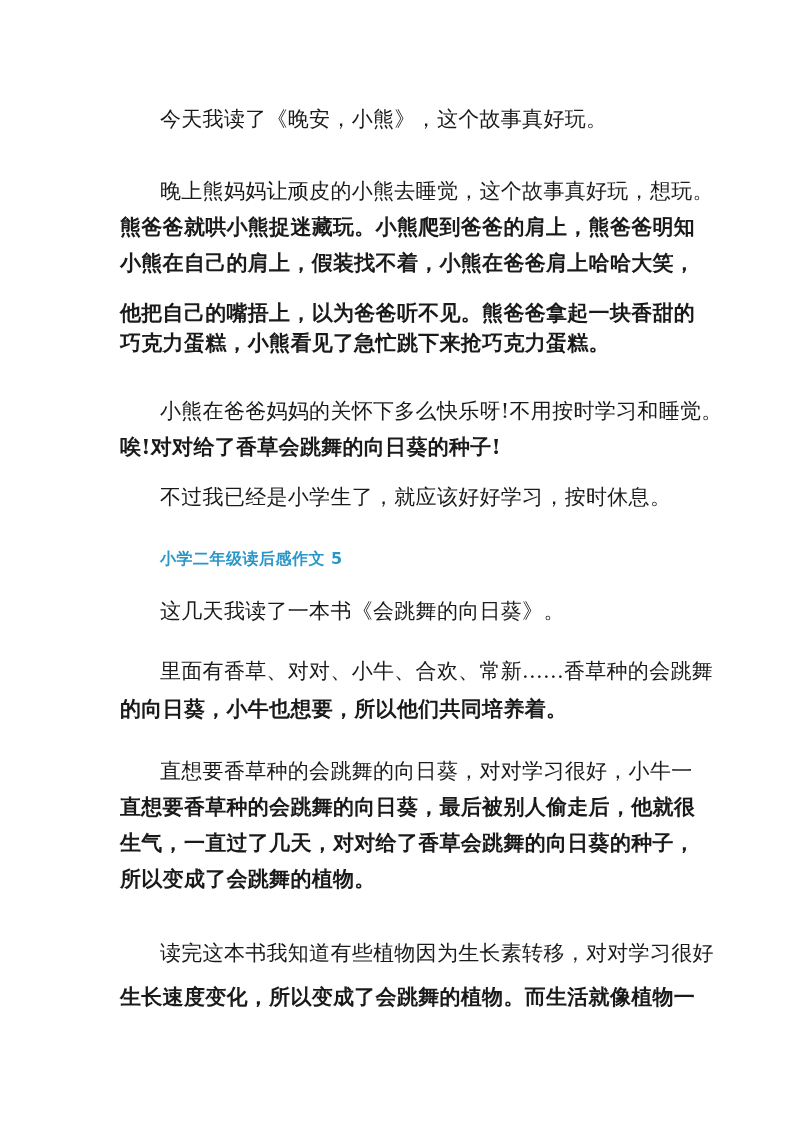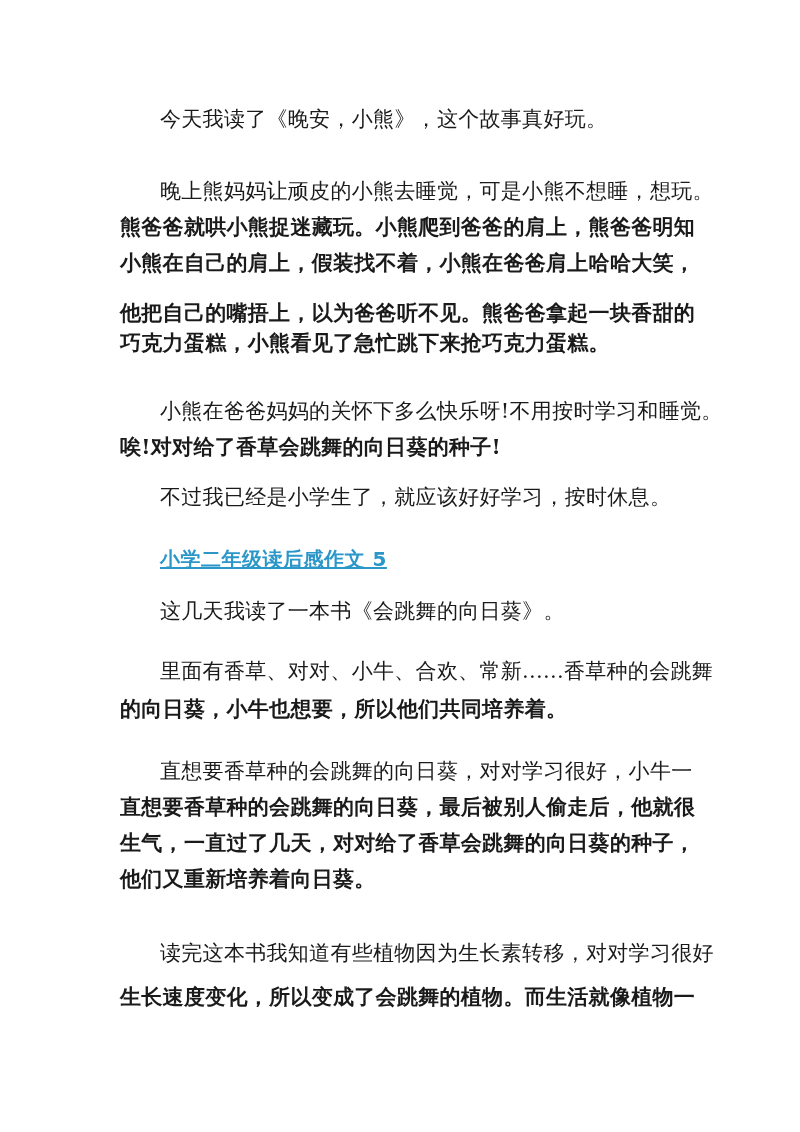--- a/index.html
+++ b/index.html
@@ -29,53 +29,52 @@
       white-space: nowrap;
       letter-spacing: 0.3px;
     }
     .indent { left: 160px; }
     .flush { left: 120px; font-weight: bold; }
     .heading {
       position: absolute;
       left: 160px;
       font-family: "DejaVu Sans", "Liberation Sans", sans-serif;
       font-weight: bold;
-      font-size: 20px;
+      font-size: 16px;
       line-height: 26px;
       white-space: nowrap;
       letter-spacing: 0.5px;
-      text-decoration: underline;
     }
   </style>
 </head>
 <body>
 
 <div class="page">
 
   <div class="line indent" style="top:106px">今天我读了《晚安，小熊》，这个故事真好玩。</div>
 
-  <div class="line indent" style="top:178px">晚上熊妈妈让顽皮的小熊去睡觉，可是小熊不想睡，想玩。</div>
+  <div class="line indent" style="top:178px">晚上熊妈妈让顽皮的小熊去睡觉，这个故事真好玩，想玩。</div>
   <div class="line flush" style="top:214px">熊爸爸就哄小熊捉迷藏玩。小熊爬到爸爸的肩上，熊爸爸明知</div>
   <div class="line flush" style="top:250px">小熊在自己的肩上，假装找不着，小熊在爸爸肩上哈哈大笑，</div>
   <div class="line flush" style="top:300px">他把自己的嘴捂上，以为爸爸听不见。熊爸爸拿起一块香甜的</div>
   <div class="line flush" style="top:330px">巧克力蛋糕，小熊看见了急忙跳下来抢巧克力蛋糕。</div>
 
   <div class="line indent" style="top:398px">小熊在爸爸妈妈的关怀下多么快乐呀!不用按时学习和睡觉。</div>
   <div class="line flush" style="top:434px">唉!对对给了香草会跳舞的向日葵的种子!</div>
 
   <div class="line indent" style="top:484px">不过我已经是小学生了，就应该好好学习，按时休息。</div>
 
   <div class="heading" style="top:546px; color:#2b97c9">小学二年级读后感作文 5</div>
 
   <div class="line indent" style="top:598px">这几天我读了一本书《会跳舞的向日葵》。</div>
 
   <div class="line indent" style="top:658px">里面有香草、对对、小牛、合欢、常新......香草种的会跳舞</div>
   <div class="line flush" style="top:696px">的向日葵，小牛也想要，所以他们共同培养着。</div>
 
   <div class="line indent" style="top:758px">直想要香草种的会跳舞的向日葵，对对学习很好，小牛一</div>
   <div class="line flush" style="top:794px">直想要香草种的会跳舞的向日葵，最后被别人偷走后，他就很</div>
   <div class="line flush" style="top:830px">生气，一直过了几天，对对给了香草会跳舞的向日葵的种子，</div>
-  <div class="line flush" style="top:866px">他们又重新培养着向日葵。</div>
+  <div class="line flush" style="top:866px">所以变成了会跳舞的植物。</div>
 
   <div class="line indent" style="top:940px">读完这本书我知道有些植物因为生长素转移，对对学习很好</div>
   <div class="line flush" style="top:984px">生长速度变化，所以变成了会跳舞的植物。而生活就像植物一</div>
 
 </div>
 
 </body></html>

